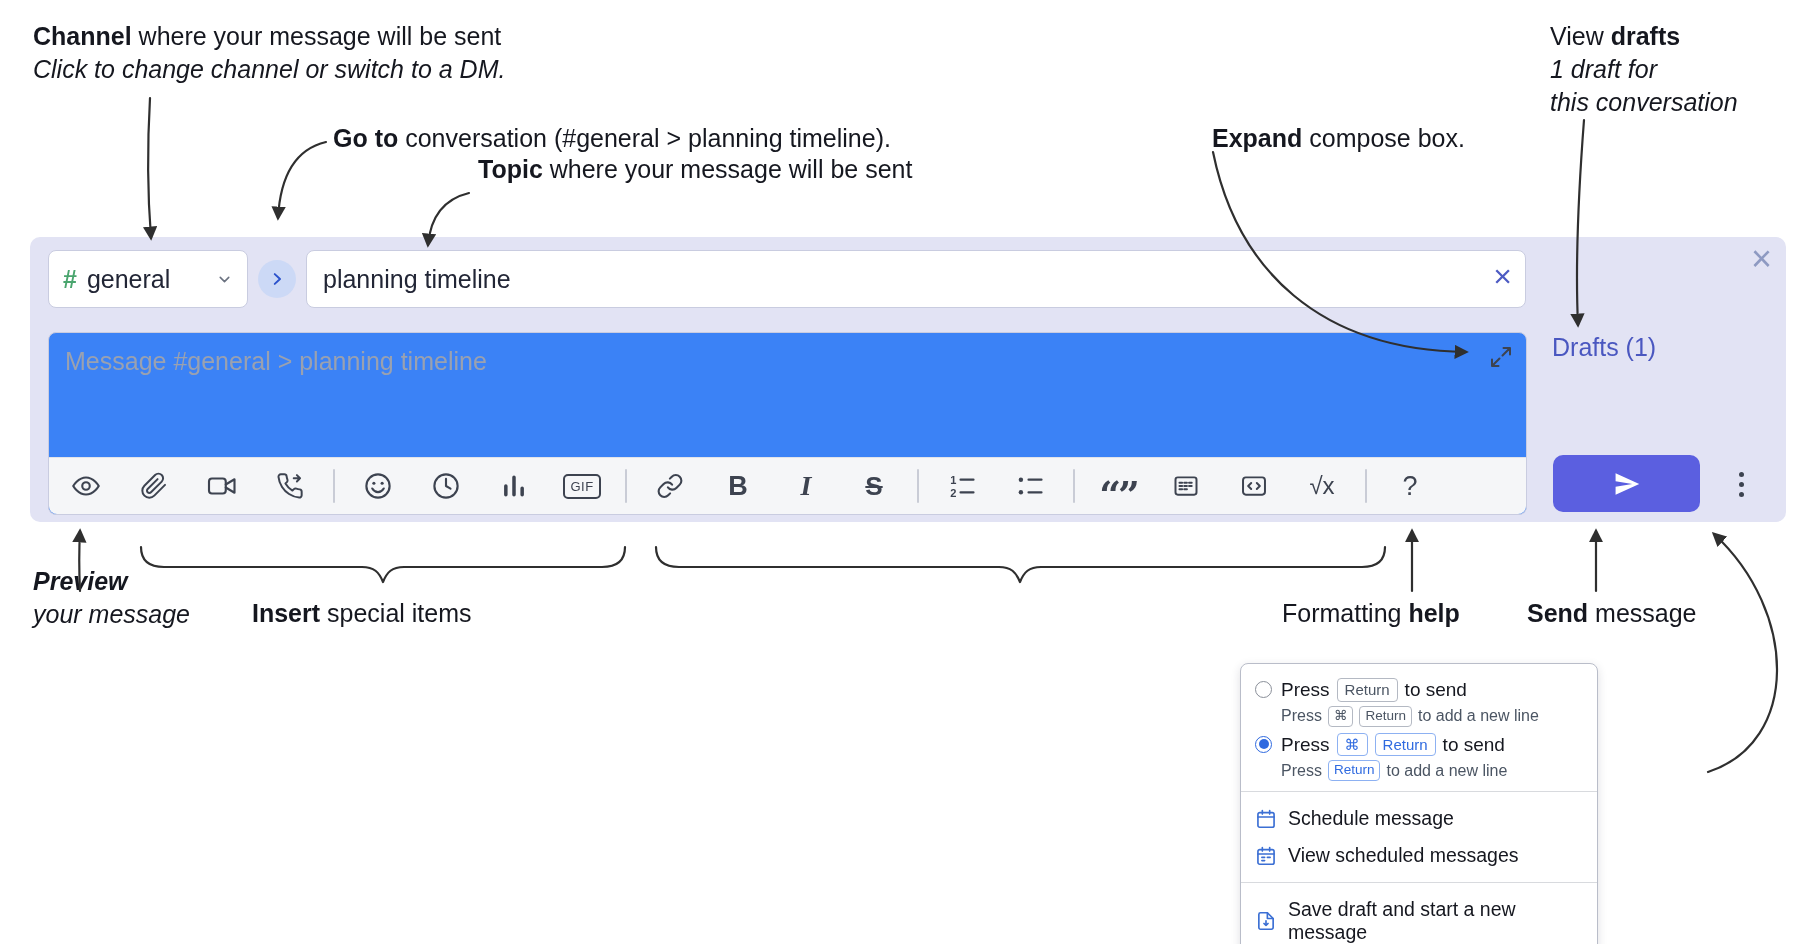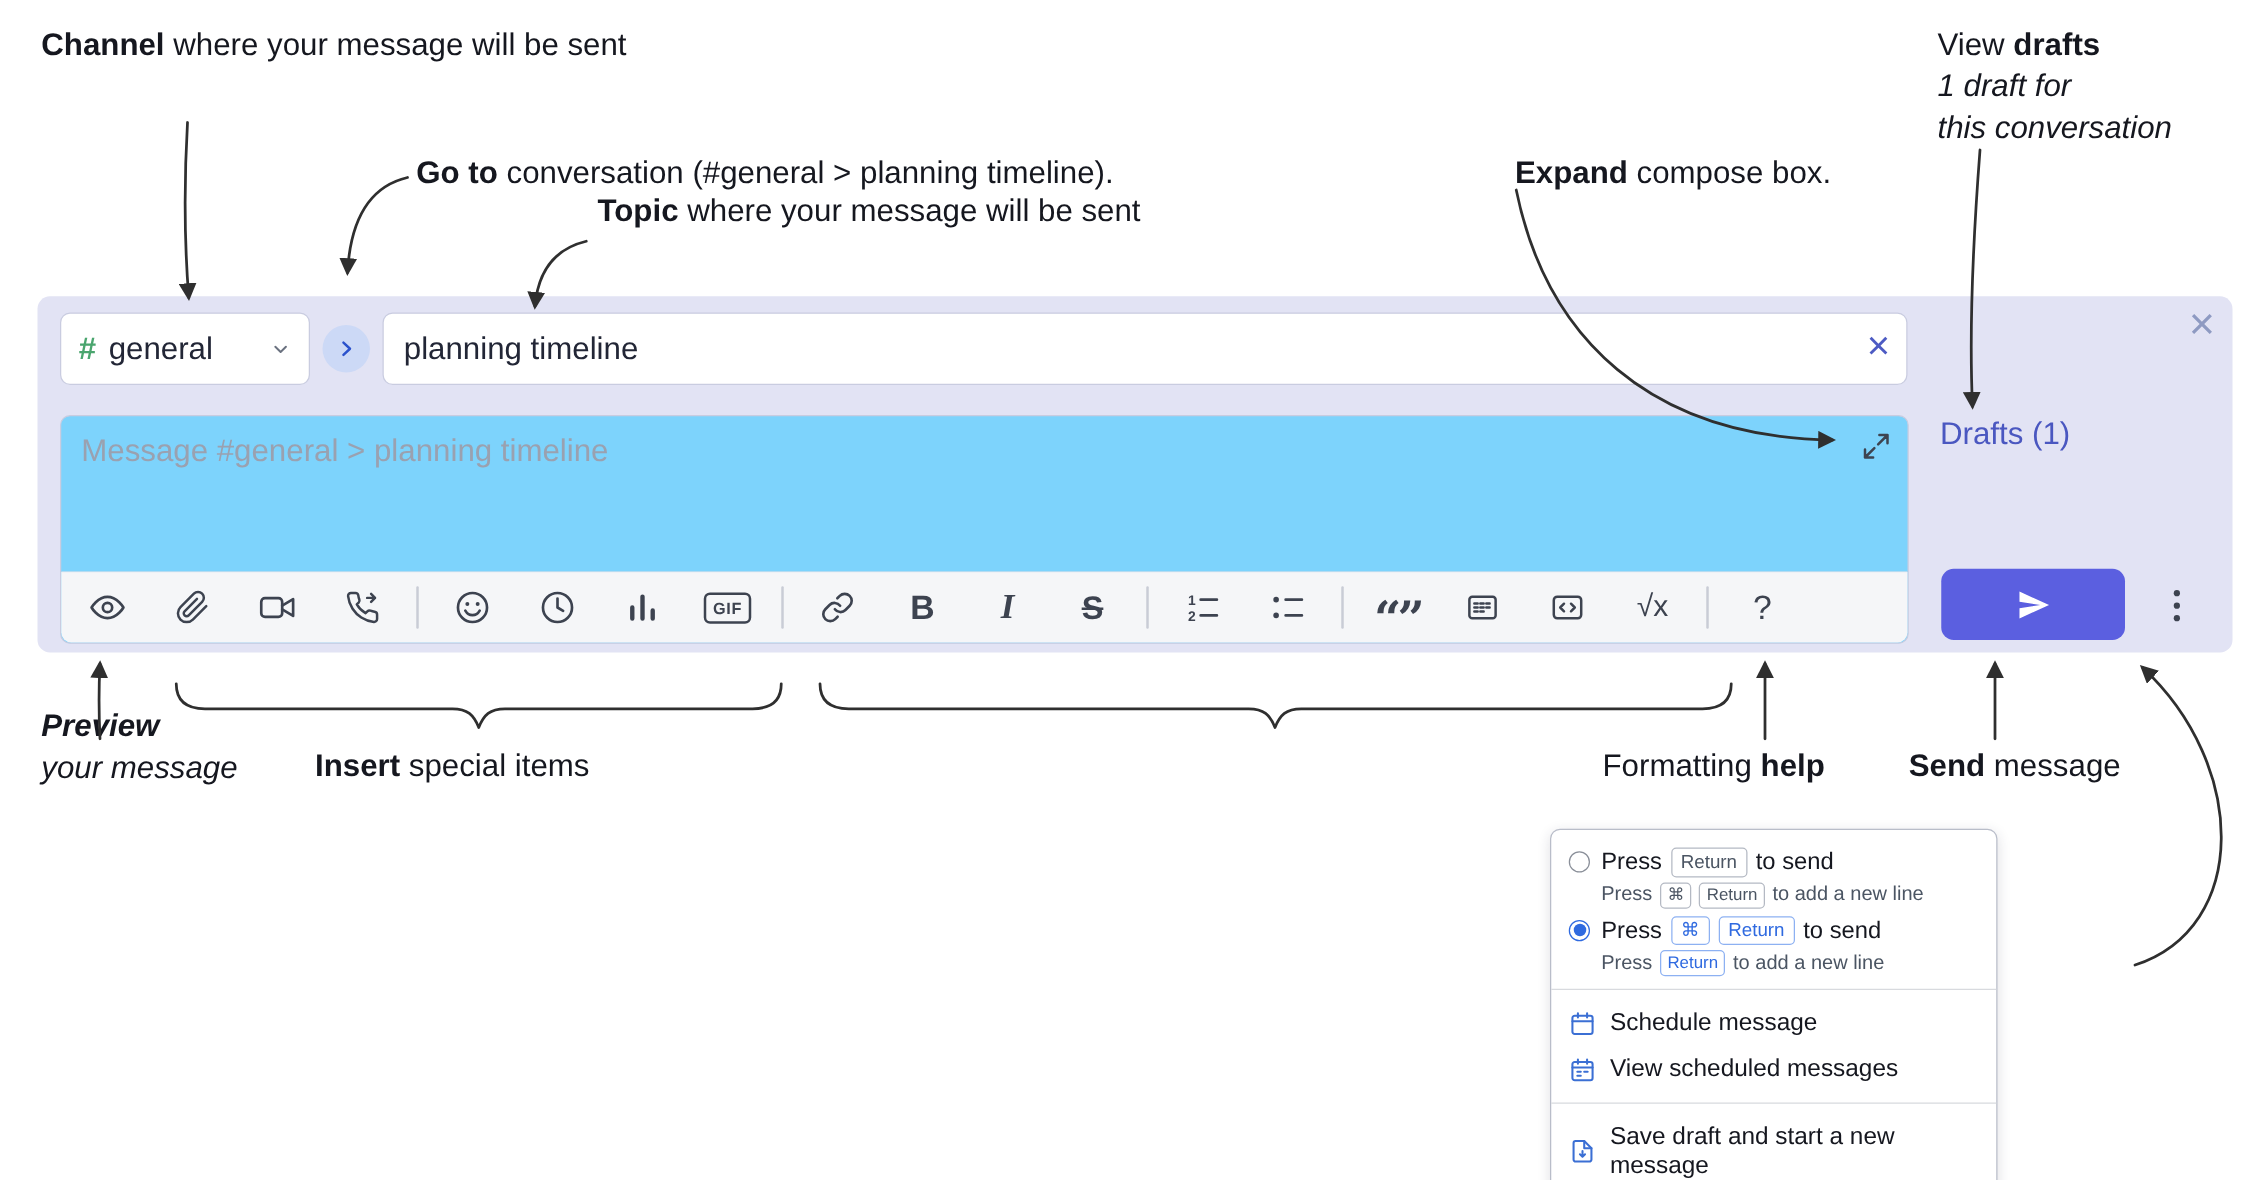--- a/index.html
+++ b/index.html
@@ -28,35 +28,35 @@
   .topic-wrap{position:absolute;left:276px;top:13px;width:1220px;height:58px;}
   .topic-input{width:100%;height:100%;box-sizing:border-box;background:#fff;border:1px solid #c9cce0;
                border-radius:8px;font:25px "Liberation Sans",sans-serif;color:#222636;
                padding:0 52px 0 16px;outline:none;}
   .topic-clear{position:absolute;right:12px;top:8px;background:none;border:none;cursor:pointer;
                font-size:32px;line-height:1;color:#4d5bc3;padding:2px;}
   .compose-close{position:absolute;right:12px;top:2px;background:none;border:none;cursor:pointer;
                  font-size:36px;line-height:1;color:#8e9ac2;padding:2px;}
   .drafts-link{position:absolute;left:1522px;top:96px;font-size:25px;color:#4a57c0;
                text-decoration:none;cursor:pointer;text-align:center;}
-  .msg-box{position:absolute;left:18px;top:95px;width:1479px;height:183px;background:#7dd3fc;
+  .msg-box{position:absolute;left:18px;top:95px;width:1479px;height:183px;background:#3b82f6;
            border:1px solid #c9cce0;border-radius:8px;box-sizing:border-box;}
   .msg-textarea{width:calc(100% - 70px);height:100px;border:none;outline:none;resize:none;
                 background:transparent;font:25px "Liberation Sans",sans-serif;color:#222636;
                 padding:14px 0 0 16px;}
   .msg-textarea::placeholder{color:#9aa1b0;}
   .expand-btn{position:absolute;top:11px;right:12px;width:26px;height:26px;background:none;border:none;
               cursor:pointer;color:#3d4350;display:flex;align-items:center;justify-content:center;padding:0;}
   .toolbar{position:absolute;left:0;right:0;bottom:0;height:57px;background:#f5f6f8;
            border-top:1px solid #e1e3ea;border-radius:0 0 8px 8px;display:flex;align-items:center;
            padding:0 12px;gap:18px;box-sizing:border-box;}
   .tbtn{width:50px;height:42px;display:flex;align-items:center;justify-content:center;background:none;
         border:none;cursor:pointer;color:#3d4350;padding:0;}
   .tdiv{width:2px;height:34px;background:#c9ccd6;border-radius:1px;flex:none;}
-  .gif-box{border:2px solid currentColor;border-radius:5px;font-size:13px;font-weight:700;
+  .gif-box{border:2px solid currentColor;border-radius:5px;font-size:13px;font-weight:400;
            padding:3px 5px;letter-spacing:.5px;}
   .glyph-b{font-size:27px;font-weight:800;}
   .glyph-i{font-family:"Liberation Serif",serif;font-style:italic;font-size:28px;font-weight:600;}
   .glyph-s{font-size:26px;font-weight:700;text-decoration:line-through;text-decoration-thickness:2px;}
   .glyph-q{font-family:"DejaVu Serif",serif;font-size:38px;font-weight:700;letter-spacing:-3px;
            line-height:0;position:relative;top:9px;}
   .glyph-m{font-size:24px;font-weight:500;}
   .glyph-h{font-size:27px;font-weight:500;}
   .send-btn{position:absolute;left:1523px;top:218px;width:147px;height:57px;border-radius:10px;
             background:#5b5fe0;border:none;cursor:pointer;display:flex;align-items:center;justify-content:center;}
@@ -83,20 +83,21 @@
   .menu-row{display:flex;align-items:center;gap:11px;padding:7px 14px;font-size:19.5px;color:#15171f;cursor:pointer;}
   .micon{display:flex;color:#3b6fd4;flex:none;}
 </style>
 </head>
 <body>
 
 <div class="page">
 
   <div class="ann" style="left:33px;top:20px;">
     <div><b>Channel</b><span> where your message will be sent</span></div>
+    <div class="it">Click to change channel or switch to a DM.</div>
   </div>
 
   <div class="ann" style="left:333px;top:122px;">
     <b>Go to</b><span> conversation (#general &gt; planning timeline).</span>
   </div>
 
   <div class="ann" style="left:478px;top:153px;">
     <b>Topic</b><span> where your message will be sent</span>
   </div>
 

